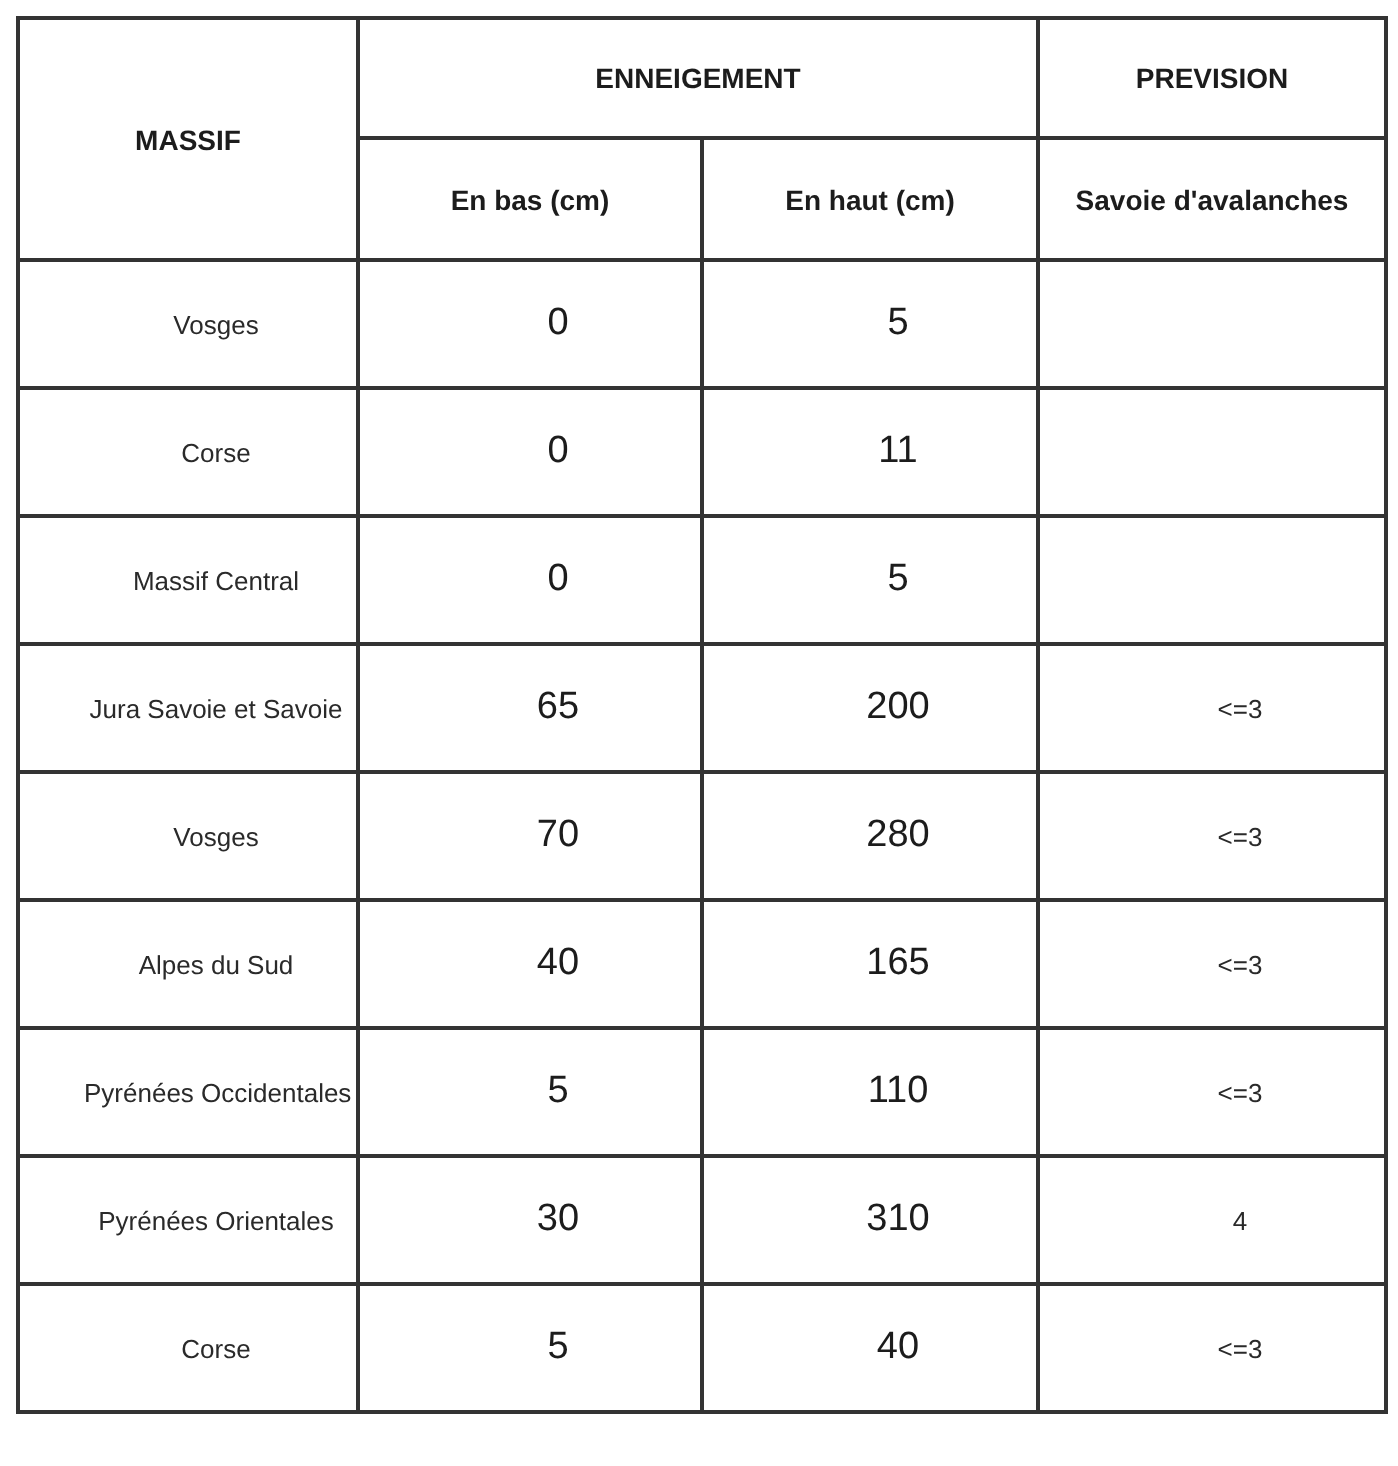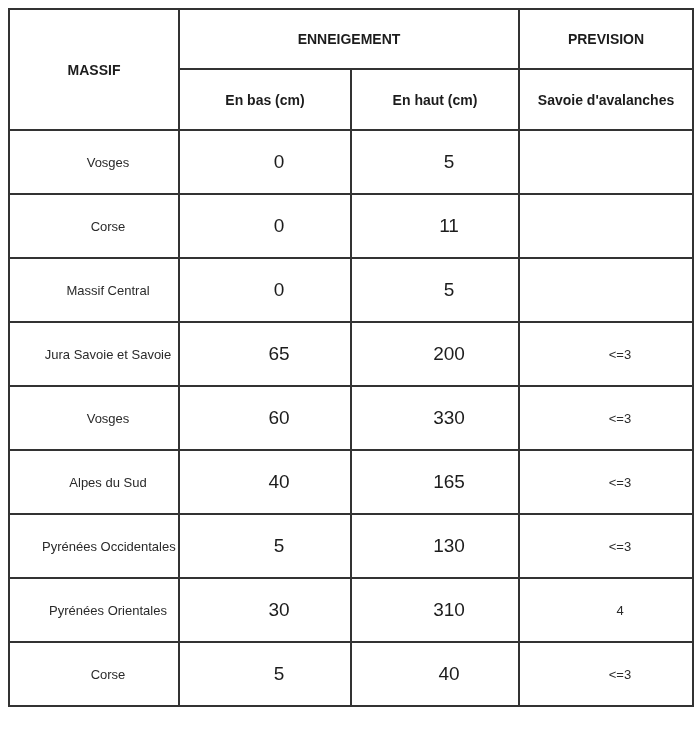--- a/index.html
+++ b/index.html
@@ -101,34 +101,34 @@
           <td class="cell-risque"></td>
         </tr>
         <tr class="data-row">
           <td class="cell-massif">Jura Savoie et Savoie</td>
           <td class="cell-number">65</td>
           <td class="cell-number">200</td>
           <td class="cell-risque">&lt;=3</td>
         </tr>
         <tr class="data-row">
           <td class="cell-massif">Vosges</td>
-          <td class="cell-number">60</td>
-          <td class="cell-number">330</td>
+          <td class="cell-number">70</td>
+          <td class="cell-number">280</td>
           <td class="cell-risque">&lt;=3</td>
         </tr>
         <tr class="data-row">
           <td class="cell-massif">Alpes du Sud</td>
           <td class="cell-number">40</td>
           <td class="cell-number">165</td>
           <td class="cell-risque">&lt;=3</td>
         </tr>
         <tr class="data-row">
           <td class="cell-massif">Pyrénées Occidentales</td>
           <td class="cell-number">5</td>
-          <td class="cell-number">130</td>
+          <td class="cell-number">110</td>
           <td class="cell-risque">&lt;=3</td>
         </tr>
         <tr class="data-row">
           <td class="cell-massif">Pyrénées Orientales</td>
           <td class="cell-number">30</td>
           <td class="cell-number">310</td>
           <td class="cell-risque">4</td>
         </tr>
         <tr class="data-row">
           <td class="cell-massif">Corse</td>

